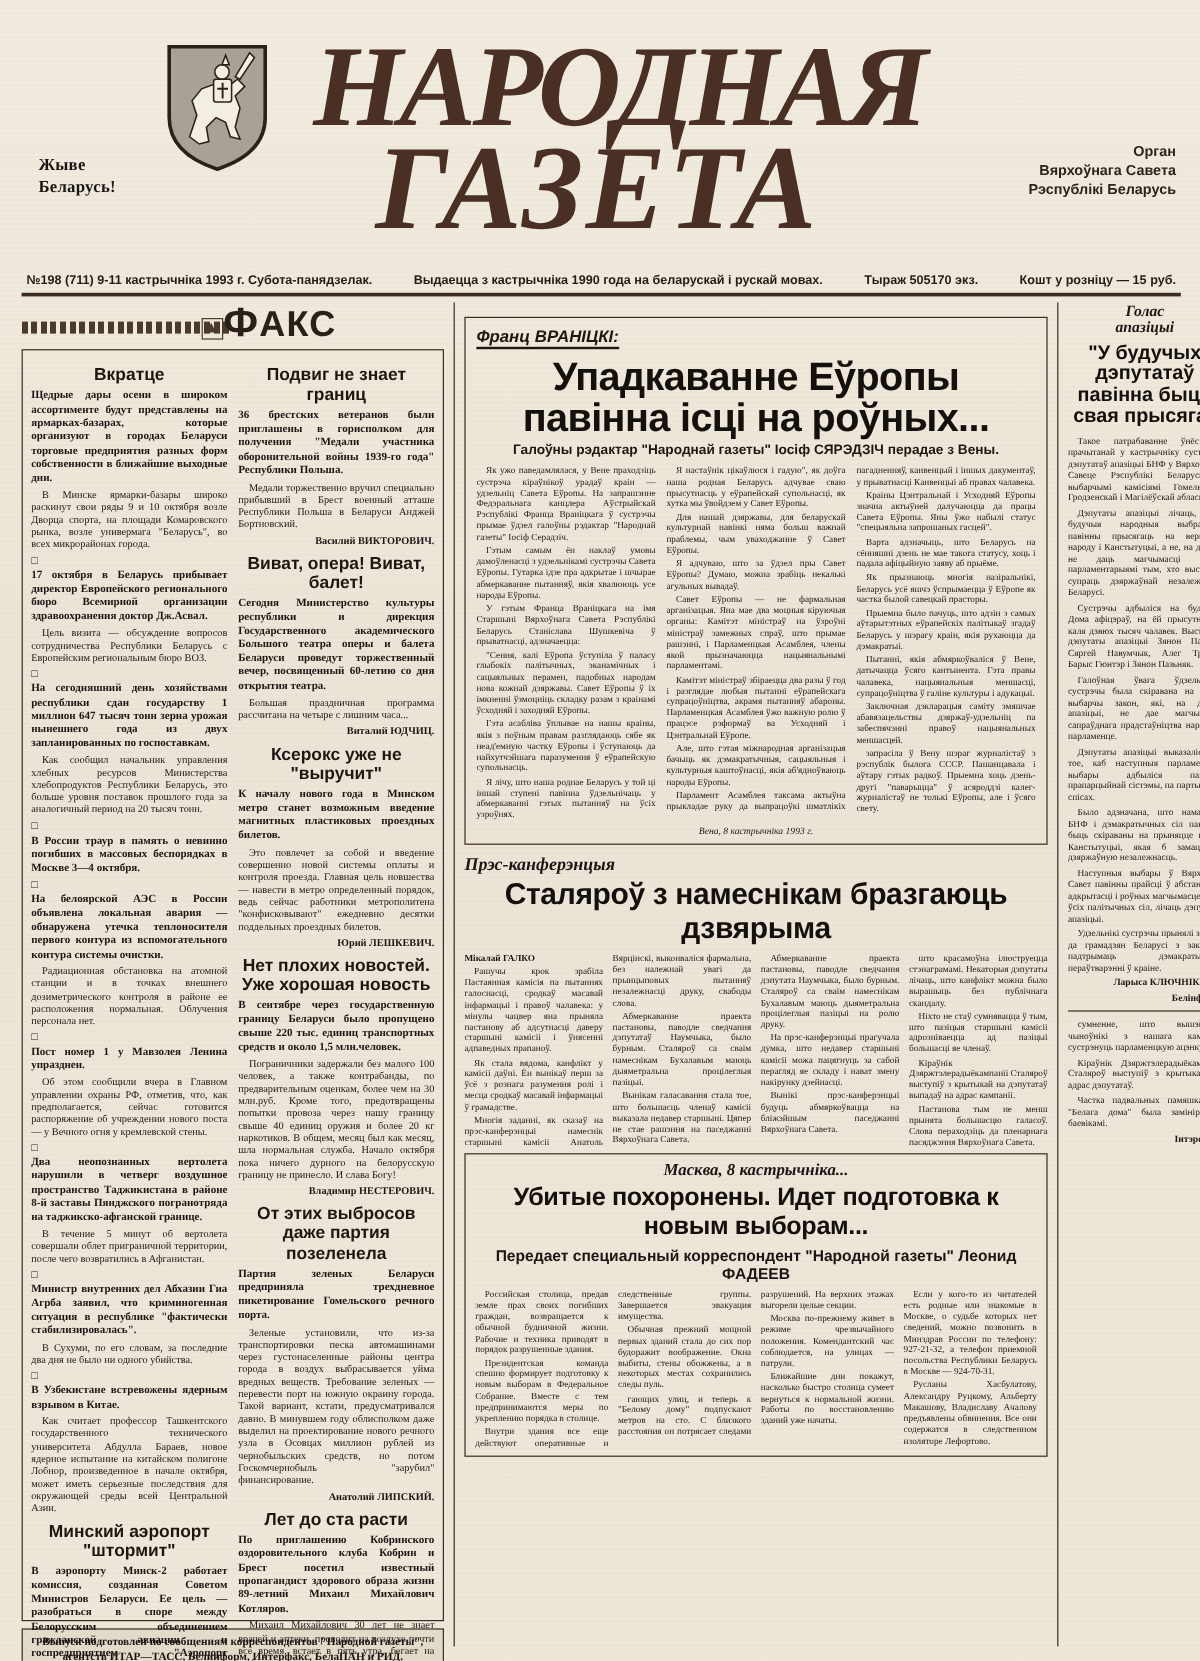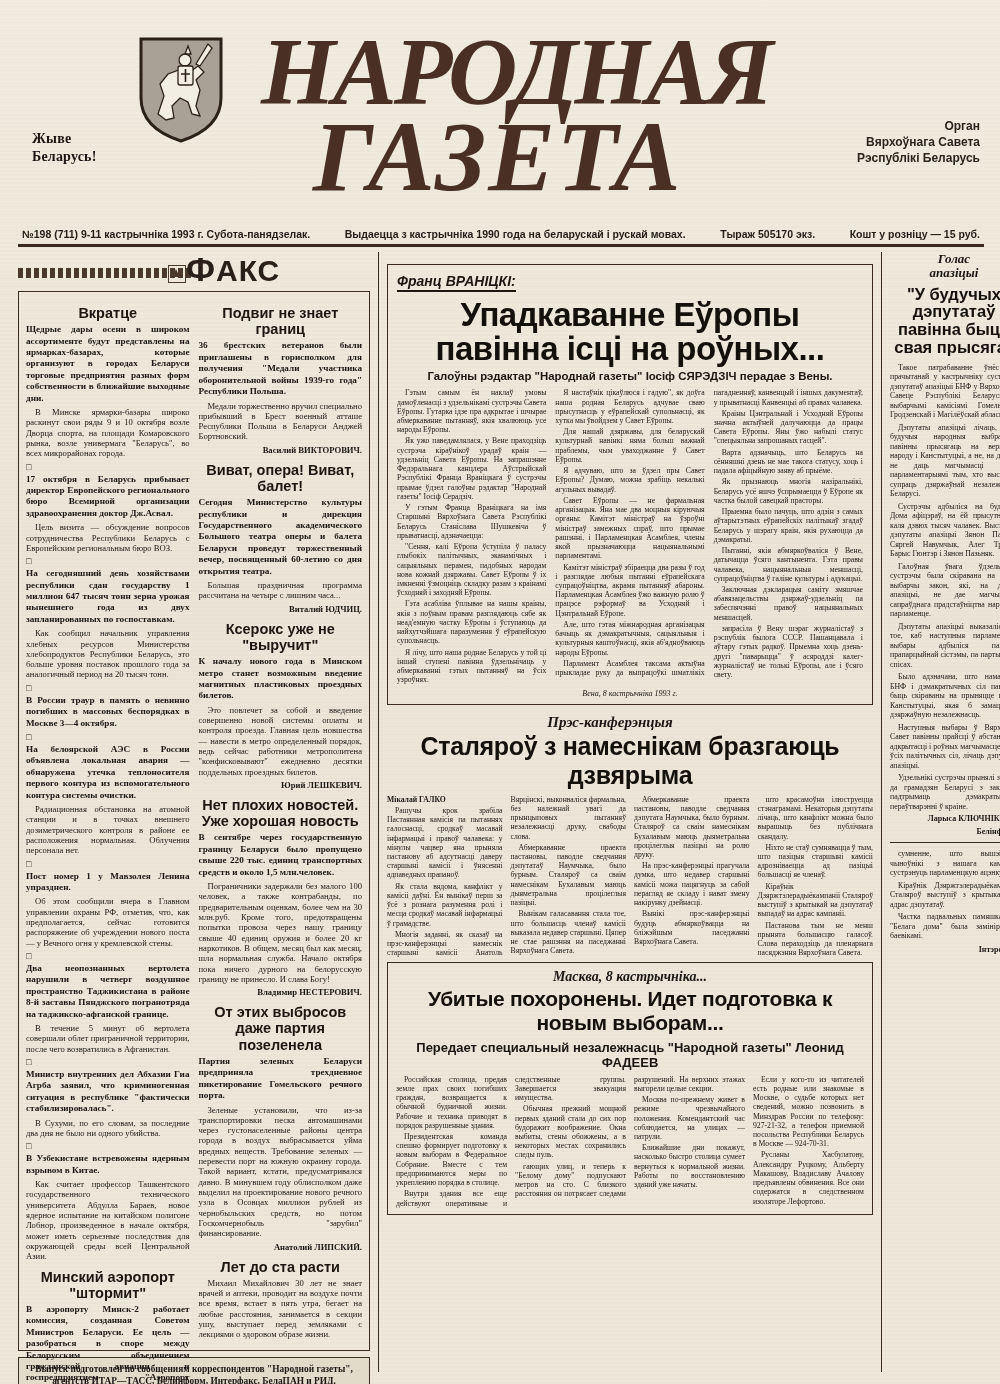--- a/index.html
+++ b/index.html
@@ -125,21 +125,21 @@
     font-family:"Liberation Serif",serif;font-size:7.7px;line-height:1.2;
     margin:0 0 2px;text-align:justify;text-indent:8px;
   }
   .cols3 p.nf,.cols4 p.nf{text-indent:0;}
   .byline-it{
     font-family:"Liberation Serif",serif;font-style:italic;font-size:8px;
     text-align:center;margin:4px 0 0;
   }
   .kick-c{
     font-family:"Liberation Serif",serif;font-style:italic;font-weight:bold;
-    font-size:15px;text-align:center;margin:9px 0 1px;padding-right:40px;
+    font-size:15px;text-align:left;margin:9px 0 1px;padding-right:40px;
   }
   h2.mid{
     font-family:"Liberation Sans",sans-serif;font-weight:bold;font-size:25px;
     text-align:center;margin:1px 0 5px;letter-spacing:-.3px;color:#14100c;
   }
   h2.mid.sm{font-size:21px;}
   .box-mosc{border:1px solid #3a2a20;padding:6px 8px 6px;margin-top:4px;}
   .kick-r{
     font-family:"Liberation Serif",serif;font-style:italic;font-weight:bold;
     font-size:14px;text-align:center;margin:0 0 2px;
@@ -286,41 +286,42 @@
             <p class="lede">В сентябре через государственную границу Беларуси было пропущено свыше 220 тыс. единиц транспортных средств и около 1,5 млн.человек.</p>
             <p class="bd">Пограничники задержали без малого 100 человек, а также контрабанды, по предварительным оценкам, более чем на 30 млн.руб. Кроме того, предотвращены попытки провоза через нашу границу свыше 40 единиц оружия и более 20 кг наркотиков. В общем, месяц был как месяц, шла нормальная служба. Начало октября пока ничего дурного на белорусскую границу не принесло. И слава Богу!</p>
             <div class="sig">Владимир НЕСТЕРОВИЧ.</div>
 
             <h3 class="sec">От этих выбросов даже партия позеленела</h3>
             <p class="lede">Партия зеленых Беларуси предприняла трехдневное пикетирование Гомельского речного порта.</p>
             <p class="bd">Зеленые установили, что из-за транспортировки песка автомашинами через густонаселенные районы центра города в воздух выбрасывается уйма вредных веществ. Требование зеленых — перевести порт на южную окраину города. Такой вариант, кстати, предусматривался давно. В минувшем году облисполком даже выделил на проектирование нового речного узла в Осовцах миллион рублей из чернобыльских средств, но потом Госкомчернобыль "зарубил" финансирование.</p>
             <div class="sig">Анатолий ЛИПСКИЙ.</div>
 
             <h3 class="sec">Лет до ста расти</h3>
+            <p class="lede">По приглашению Кобринского оздоровительного клуба Кобрин и Брест посетил известный пропагандист здорового образа жизни 89-летний Михаил Михайлович Котляров.</p>
             <p class="bd">Михаил Михайлович 30 лет не знает врачей и аптеки, проводит на воздухе почти все время, встает в пять утра, бегает на любые расстояния, занимается в секции ушу, выступает перед земляками с лекциями о здоровом образе жизни.</p>
           </div>
         </div>
       </div>
 
       <div class="fbox">Выпуск подготовлен по сообщениям корреспондентов "Народной газеты", агентств ИТАР—ТАСС, Белинформ, Интерфакс, БелаПАН и РИД.</div>
     </div>
 
     <div class="colB">
 
       <div class="lead-box">
         <div class="kicker">Франц ВРАНІЦКІ:</div>
         <h1 class="big">
           <div>Упадкаванне Еўропы</div>
           <div>павінна ісці на роўных...</div>
         </h1>
         <div class="deck">Галоўны рэдактар "Народнай газеты" Іосіф СЯРЭДЗІЧ перадае з Вены.</div>
 
         <div class="cols3">
+          <p>Як ужо паведамлялася, у Вене праходзіць сустрэча кіраўнікоў урадаў краін — удзельніц Савета Еўропы. На запрашэнне Федэральнага канцлера Аўстрыйскай Рэспублікі Франца Враніцкага ў сустрэчы прымае ўдзел галоўны рэдактар "Народнай газеты" Іосіф Серадзіч.</p>
           <p>Гэтым самым ён наклаў умовы дамоўленасці з удзельнікамі сустрэчы Савета Еўропы. Гутарка ідзе пра адкрытае і шчырае абмеркаванне пытанняў, якія хвалююць усе народы Еўропы.</p>
-          <p>Як ужо паведамлялася, у Вене праходзіць сустрэча кіраўнікоў урадаў краін — удзельніц Савета Еўропы. На запрашэнне Федэральнага канцлера Аўстрыйскай Рэспублікі Франца Враніцкага ў сустрэчы прымае ўдзел галоўны рэдактар "Народнай газеты" Іосіф Серадзіч.</p>
           <p>У гэтым Франца Враніцкага на імя Старшыні Вярхоўнага Савета Рэспублікі Беларусь Станіслава Шушкевіча ў прыватнасці, адзначаецца:</p>
           <p>"Сення, калі Еўропа ўступіла ў паласу глыбокіх палітычных, эканамічных і сацыяльных перамен, падобных народам нова кожнай дзяржавы. Савет Еўропы ў іх імкненні ўзмоцніць складку разам з краінамі ўсходняй і заходняй Еўропы.</p>
           <p>Гэта асабліва ўплывае на нашы краіны, якія з поўным правам разглядаюць сябе як неад'емную частку Еўропы і ўступаюць да найхутчэйшага паразумення ў еўрапейскую супольнасць.</p>
           <p>Я лічу, што наша роднае Беларусь у той ці іншай ступені павінна ўдзельнічаць у абмеркаванні гэтых пытанняў на ўсіх узроўнях.</p>
           <p>Я настаўнік цікаўлюся і гадую", як доўга наша родная Беларусь адчувае сваю прысутнасць у еўрапейскай супольнасці, як хутка мы ўвойдзем у Савет Еўропы.</p>
           <p>Для нашай дзяржавы, для беларускай культурнай навінкі няма больш важнай праблемы, чым уваходжанне ў Савет Еўропы.</p>
           <p>Я адчуваю, што за ўдзел пры Савет Еўропы? Думаю, можна зрабіць некалькі агульных вывадаў.</p>
           <p>Савет Еўропы — не фармальная арганізацыя. Яна мае два моцныя кіруючыя органы: Камітэт міністраў на ўзроўні міністраў замежных спраў, што прымае рашэнні, і Парламенцкая Асамблея, члены якой прызначаюцца нацыянальнымі парламентамі.</p>
           <p>Камітэт міністраў збіраецца два разы ў год і разглядае любыя пытанні еўрапейскага супрацоўніцтва, акрамя пытанняў абароны. Парламенцкая Асамблея ўжо важную ролю ў працэсе рэформаў ва Усходняй і Цэнтральнай Еўропе.</p>
           <p>Але, што гэтая міжнародная арганізацыя бачыць як дэмакратычныя, сацыяльныя і культурныя каштоўнасці, якія аб'ядноўваюць народы Еўропы.</p>
@@ -352,21 +353,21 @@
           <p>што красамоўна ілюструецца стэнаграмамі. Некаторыя дэпутаты лічаць, што канфлікт можна было вырашыць без публічнага скандалу.</p>
           <p>Ніхто не стаў сумнявацца ў тым, што пазіцыя старшыні камісіі адрозніваецца ад пазіцыі большасці яе членаў.</p>
           <p>Кіраўнік Дзяржтэлерадыёкампаніі Сталяроў выступіў з крытыкай на дэпутатаў выпадаў на адрас кампаніі.</p>
           <p>Пастанова тым не менш прынята большасцю галасоў. Слова пераходзіць да пленарнага пасяджэння Вярхоўнага Савета.</p>
         </div>
       </div>
 
       <div class="box-mosc">
         <div class="kick-r">Масква, 8 кастрычніка...</div>
         <h2 class="mid sm">Убитые похоронены. Идет подготовка к новым выборам...</h2>
-        <div class="sub-c">Передает специальный незалежнасць "Народной газеты" Леонид ФАДЕЕВ</div>
+        <div class="sub-c">Передает специальный корреспондент "Народной газеты" Леонид ФАДЕЕВ</div>
         <div class="cols4">
           <p>Российская столица, предав земле прах своих погибших граждан, возвращается к обычной будничной жизни. Рабочие и техника приводят в порядок разрушенные здания.</p>
           <p>Президентская команда спешно формирует подготовку к новым выборам в Федеральное Собрание. Вместе с тем предпринимаются меры по укреплению порядка в столице.</p>
           <p>Внутри здания все еще действуют оперативные и следственные группы. Завершается эвакуация имущества.</p>
           <p>Обычная прежний мощной первых зданий стала до сих пор будоражит воображение. Окна выбиты, стены обожжены, а в некоторых местах сохранились следы пуль.</p>
           <p>гающих улиц, и теперь к "Белому дому" подпускают метров на сто. С близкого расстояния он потрясает следами разрушений. На верхних этажах выгорели целые секции.</p>
           <p>Москва по-прежнему живет в режиме чрезвычайного положения. Комендантский час соблюдается, на улицах — патрули.</p>
           <p>Ближайшие дни покажут, насколько быстро столица сумеет вернуться к нормальной жизни. Работы по восстановлению зданий уже начаты.</p>
           <p>Если у кого-то из читателей есть родные или знакомые в Москве, о судьбе которых нет сведений, можно позвонить в Минздрав России по телефону: 927-21-32, а телефон приемной посольства Республики Беларусь в Москве — 924-70-31.</p>
           <p>Русланы Хасбулатову, Александру Руцкому, Альберту Макашову, Владиславу Ачалову предъявлены обвинения. Все они содержатся в следственном изоляторе Лефортово.</p>

